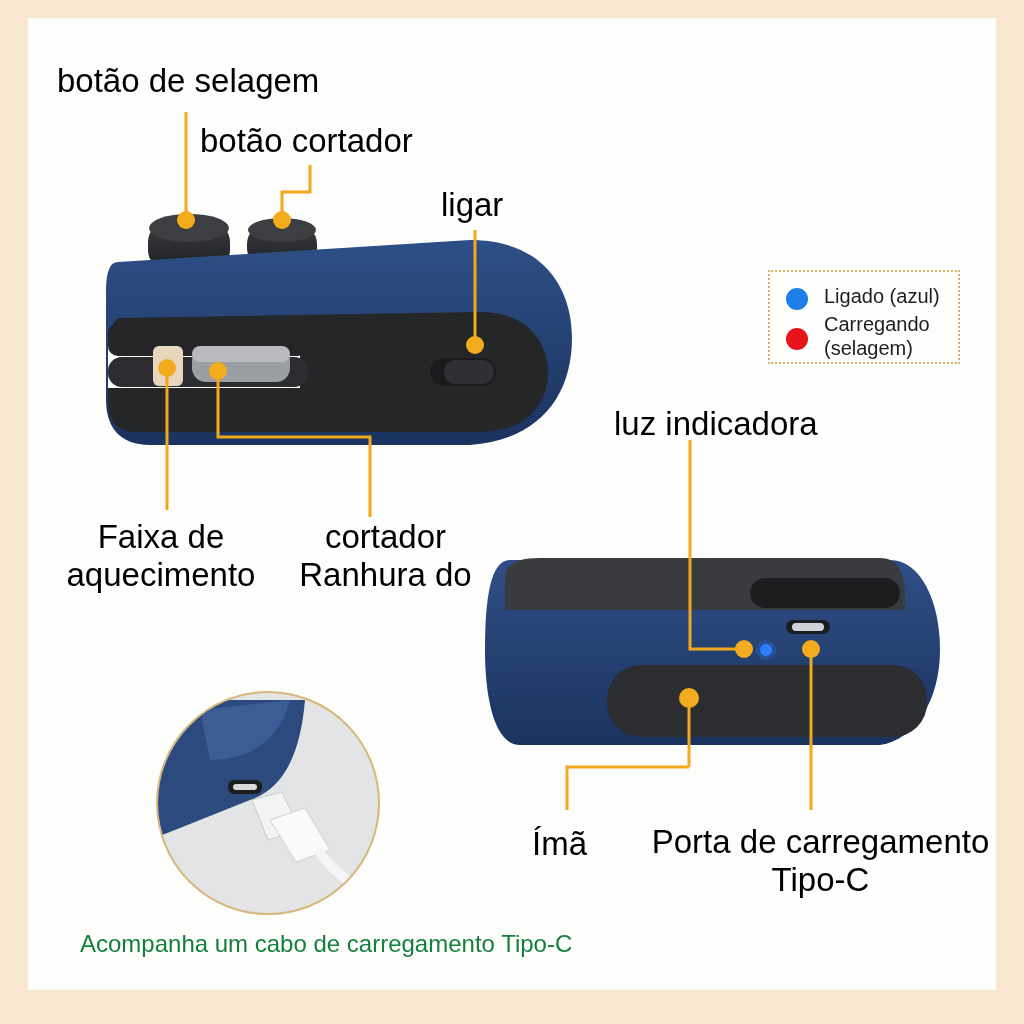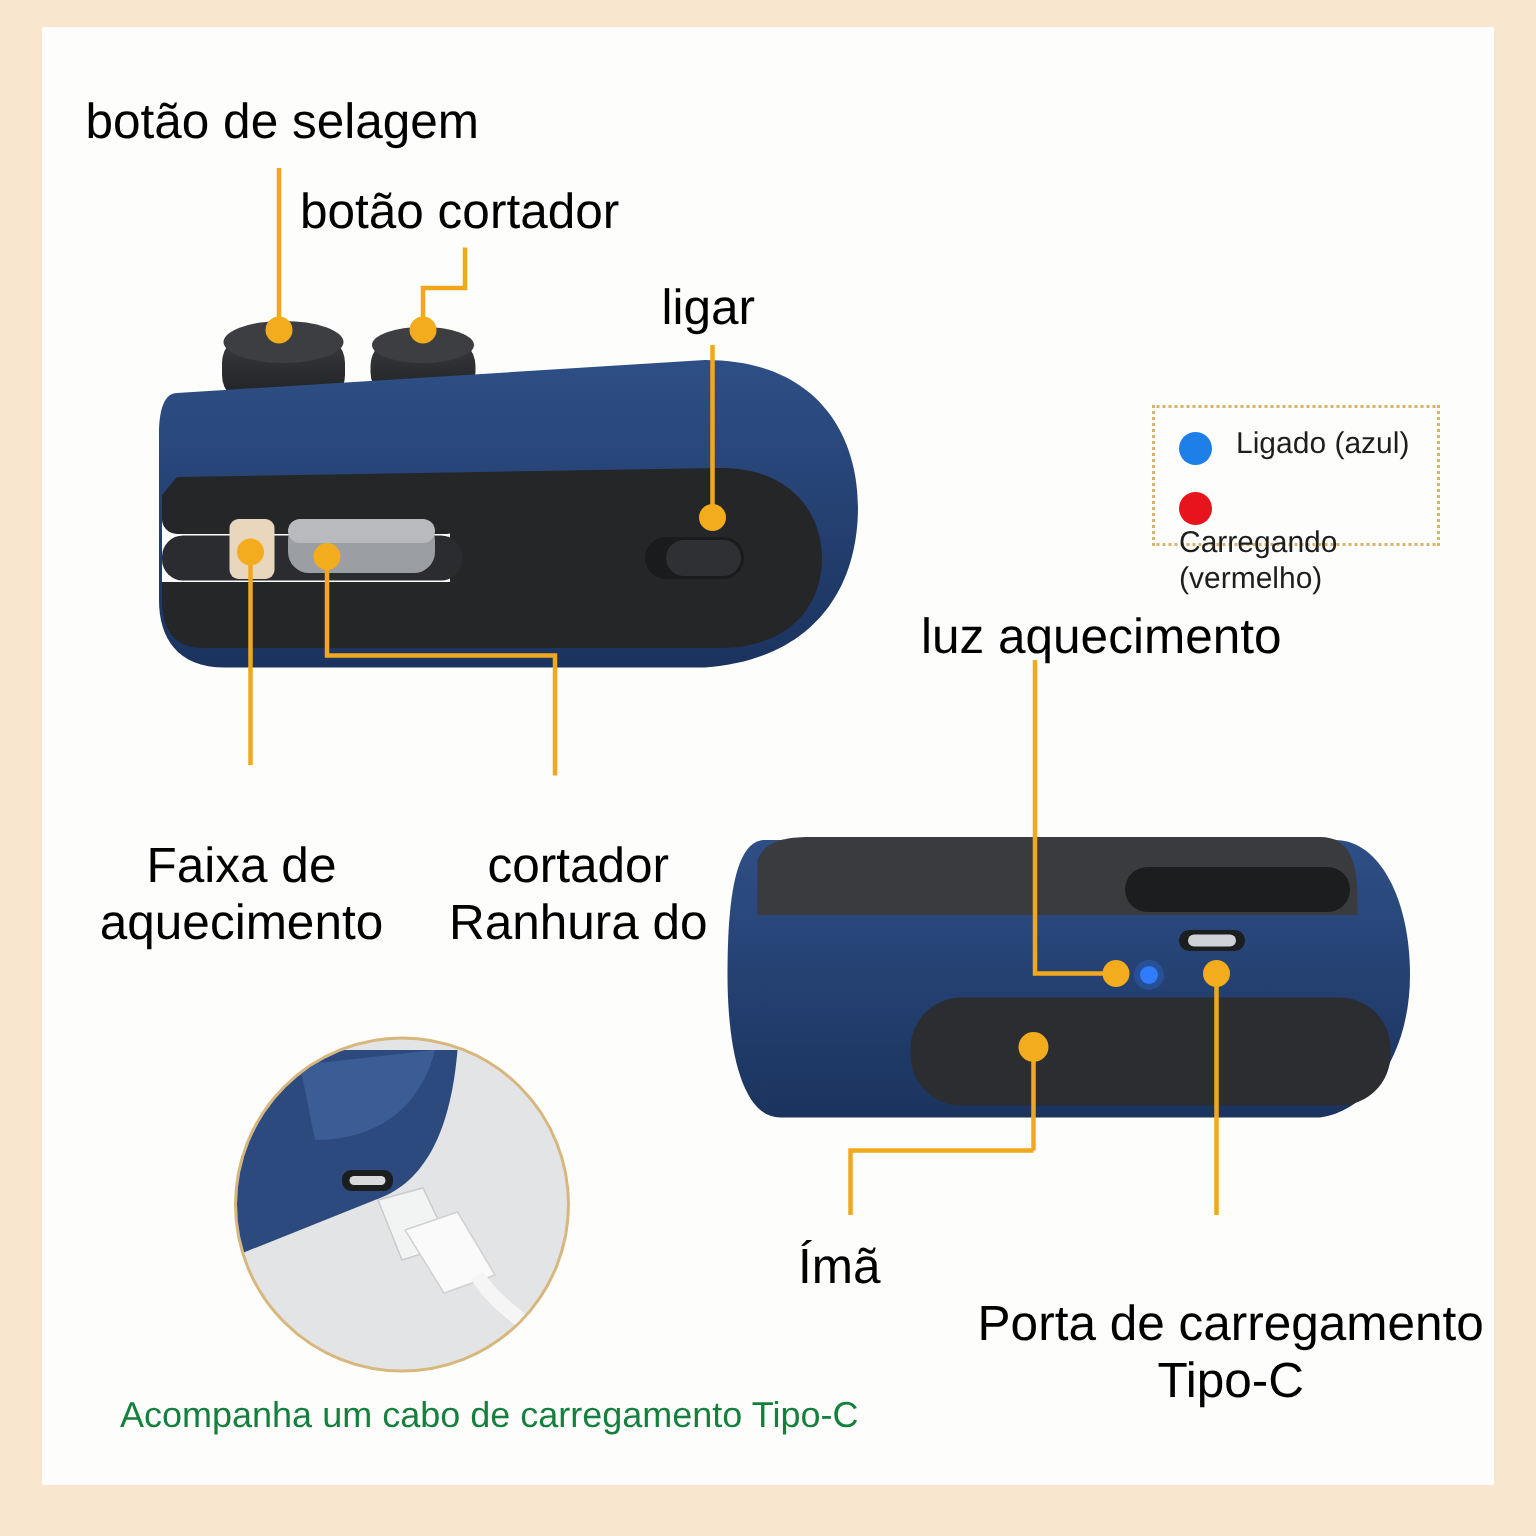--- a/index.html
+++ b/index.html
@@ -1,19 +1,19 @@
 <!DOCTYPE html>
 <html><head>
 <meta charset="utf-8">
 <style>
   html,body{margin:0;padding:0;}
   body{width:1024px;height:1024px;background:#f9e6cf;position:relative;overflow:hidden;font-family:"Liberation Sans",sans-serif;}
   .panel{position:absolute;left:28px;top:18px;width:968px;height:972px;background:#fdfdfc;}
   .lbl{position:absolute;color:#000000;font-size:33px;line-height:38px;white-space:nowrap;}
-  .lbl.center{text-align:center;margin-top:40px;}
+  .lbl.center{text-align:center;}
   .caption{position:absolute;left:80px;top:930px;font-size:24px;color:#15803d;white-space:nowrap;}
   .legend{position:absolute;left:768px;top:270px;width:192px;height:94px;border:2px dotted #d9b36c;box-sizing:border-box;font-size:20px;color:#1e1e1e;}
   .legend .row{position:absolute;left:16px;display:flex;align-items:flex-start;}
   .legend .dot{width:22px;height:22px;border-radius:50%;margin-right:16px;margin-top:4px;}
   .legend .txt{line-height:24px;}
   svg{position:absolute;left:0;top:0;}
 </style>
 </head>
 <body>
 
@@ -119,34 +119,34 @@
 
 <div class="lbl center" style="left:56px;top:518px;width:210px;">
   <div>Faixa de</div>
   <div>aquecimento</div>
 </div>
 <div class="lbl center" style="left:288px;top:518px;width:195px;">
   <div>cortador</div>
   <div>Ranhura do</div>
 </div>
 
-<div class="lbl" style="left:614px;top:405px;">luz aquecimento</div>
+<div class="lbl" style="left:614px;top:405px;">luz indicadora</div>
 <div class="lbl" style="left:532px;top:825px;">Ímã</div>
 <div class="lbl center" style="left:648px;top:823px;width:345px;">
   <div>Porta de carregamento</div>
   <div>Tipo-C</div>
 </div>
 
 <div class="legend">
   <div class="row" style="top:12px;justify-content:center;">
     <span class="dot" style="background:#1f7fe8;"></span>
     <span class="txt">Ligado (azul)</span>
   </div>
-  <div class="row" style="top:40px;flex-direction:column;">
+  <div class="row" style="top:40px;">
     <span class="dot" style="background:#e8141b;margin-top:16px;"></span>
     <span class="txt">
       <span style="display:block">Carregando</span>
-      <span style="display:block">(vermelho)</span>
+      <span style="display:block">(selagem)</span>
     </span>
   </div>
 </div>
 
 <div class="caption">Acompanha um cabo de carregamento Tipo-C</div>
 
 </body></html>

